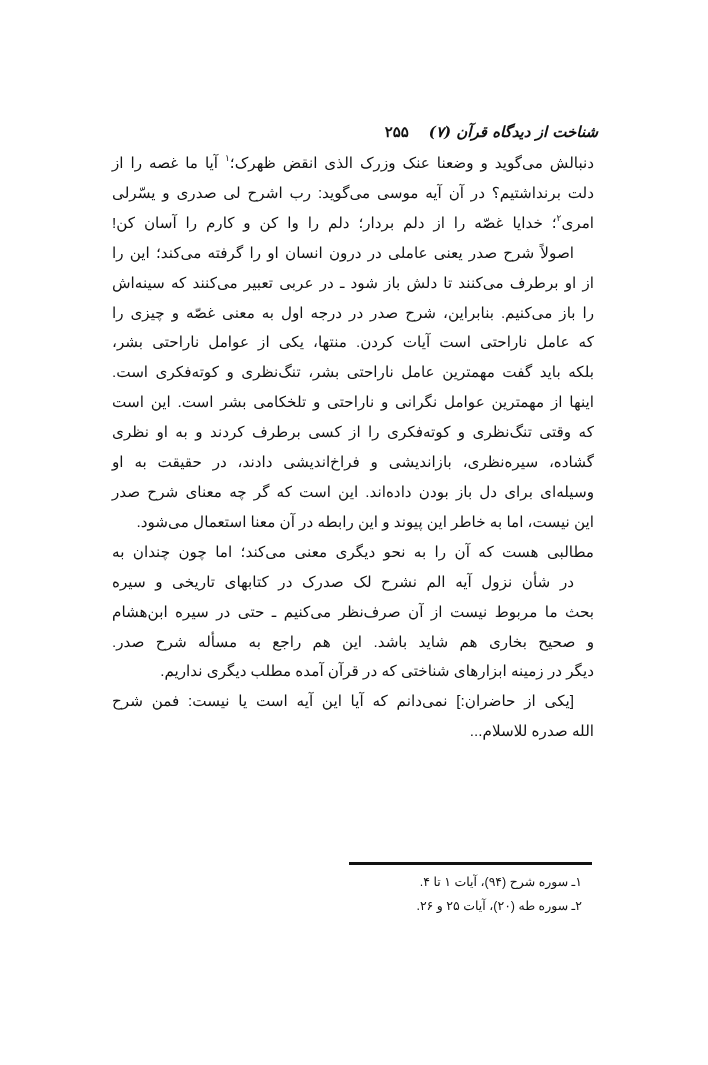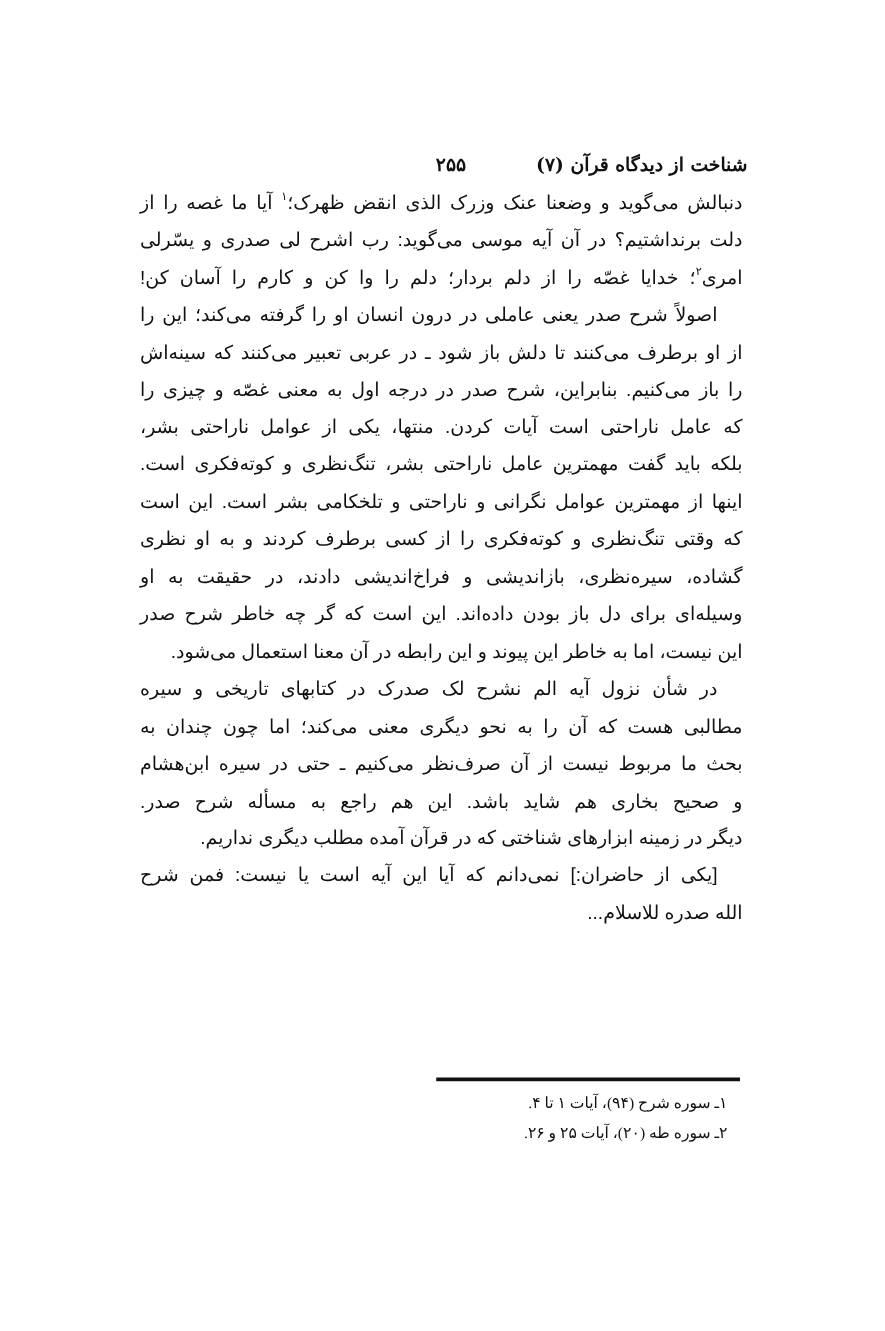--- a/index.html
+++ b/index.html
@@ -6,38 +6,38 @@
     body {
       width: 708px; height: 1065px; position: relative; overflow: hidden;
       font-family: "DejaVu Sans", sans-serif; color: #111111;
     }
     .page { position: absolute; left: 0; top: 0; width: 708px; height: 1065px; }
     .header {
       position: absolute; top: 118px; left: 120px; width: 478px; height: 28px;
       direction: rtl; display: flex; align-items: center;
       font-family: "DejaVu Serif", serif; font-weight: bold; font-size: 15px;
     }
-    .header .title { margin-left: 56px; }
+    .header .title { margin-left: 20px; font-style: italic; }
     .header .pageno { letter-spacing: 1px; }
     .body-text {
       position: absolute; top: 148px; left: 112px; width: 482px;
       direction: rtl; text-align: justify; text-align-last: right;
       font-family: Liberation Sans, sans-serif; font-size: 15.2px; line-height: 29.9px;
     }
     .line { display: block; white-space: nowrap; text-align-last: justify; }
     .line.last { text-align-last: right; }
     .indent { padding-right: 20px; }
     sup { font-size: 9px; line-height: 0; vertical-align: 7px; }
     .fn-rule {
       position: absolute; top: 862px; left: 349px; width: 243px; height: 3px;
       background: #111111;
     }
     .footnotes {
       position: absolute; top: 870px; left: 300px; width: 292px;
-      direction: rtl; font-family: Liberation Serif, serif; font-size: 12.5px; line-height: 24px;
+      direction: rtl; font-family: Liberation Sans, sans-serif; font-size: 12.5px; line-height: 24px;
       padding-right: 10px; box-sizing: border-box; text-align: right;
     }
   </style>
 </head>
 <body>
 
 <div class="page">
   <div class="header">
     <span class="title">شناخت از دیدگاه قرآن (۷)</span>
     <span class="pageno">۲۵۵</span>
@@ -51,26 +51,26 @@
       </div>
       <div>
         <span class="line indent">اصولاً شرح صدر یعنی عاملی در درون انسان او را گرفته می‌کند؛ این را</span>
         <span class="line">از او برطرف می‌کنند تا دلش باز شود ـ در عربی تعبیر می‌کنند که سینه‌اش</span>
         <span class="line">را باز می‌کنیم. بنابراین، شرح صدر در درجه اول به معنی غصّه و چیزی را</span>
         <span class="line">که عامل ناراحتی است آیات کردن. منتها، یکی از عوامل ناراحتی بشر،</span>
         <span class="line">بلکه باید گفت مهمترین عامل ناراحتی بشر، تنگ‌نظری و کوته‌فکری است.</span>
         <span class="line">اینها از مهمترین عوامل نگرانی و ناراحتی و تلخکامی بشر است. این است</span>
         <span class="line">که وقتی تنگ‌نظری و کوته‌فکری را از کسی برطرف کردند و به او نظری</span>
         <span class="line">گشاده، سیره‌نظری، بازاندیشی و فراخ‌اندیشی دادند، در حقیقت به او</span>
-        <span class="line">وسیله‌ای برای دل باز بودن داده‌اند. این است که گر چه خاطر شرح صدر</span>
+        <span class="line">وسیله‌ای برای دل باز بودن داده‌اند. این است که گر چه معنای شرح صدر</span>
         <span class="line last">این نیست، اما به خاطر این پیوند و این رابطه در آن معنا استعمال می‌شود.</span>
       </div>
       <div>
+        <span class="line">مطالبی هست که آن را به نحو دیگری معنی می‌کند؛ اما چون چندان به</span>
         <span class="line indent">در شأن نزول آیه الم نشرح لک صدرک در کتابهای تاریخی و سیره</span>
-        <span class="line">مطالبی هست که آن را به نحو دیگری معنی می‌کند؛ اما چون چندان به</span>
         <span class="line">بحث ما مربوط نیست از آن صرف‌نظر می‌کنیم ـ حتی در سیره ابن‌هشام</span>
         <span class="line">و صحیح بخاری هم شاید باشد. این هم راجع به مسأله شرح صدر.</span>
         <span class="line last">دیگر در زمینه ابزارهای شناختی که در قرآن آمده مطلب دیگری نداریم.</span>
       </div>
       <div>
         <span class="line indent">[یکی از حاضران:] نمی‌دانم که آیا این آیه است یا نیست: فمن شرح</span>
         <span class="line last">الله صدره للاسلام...</span>
       </div>
     </div>
 

